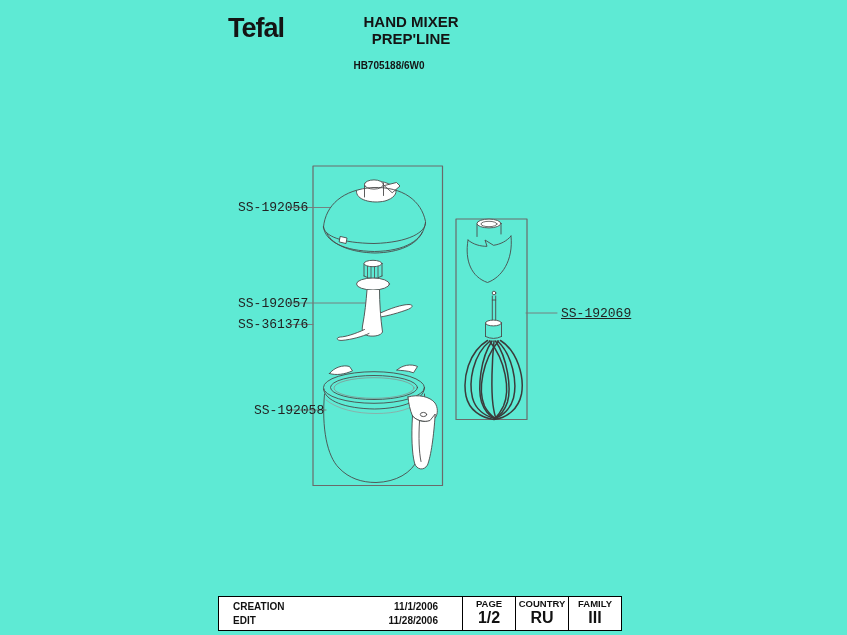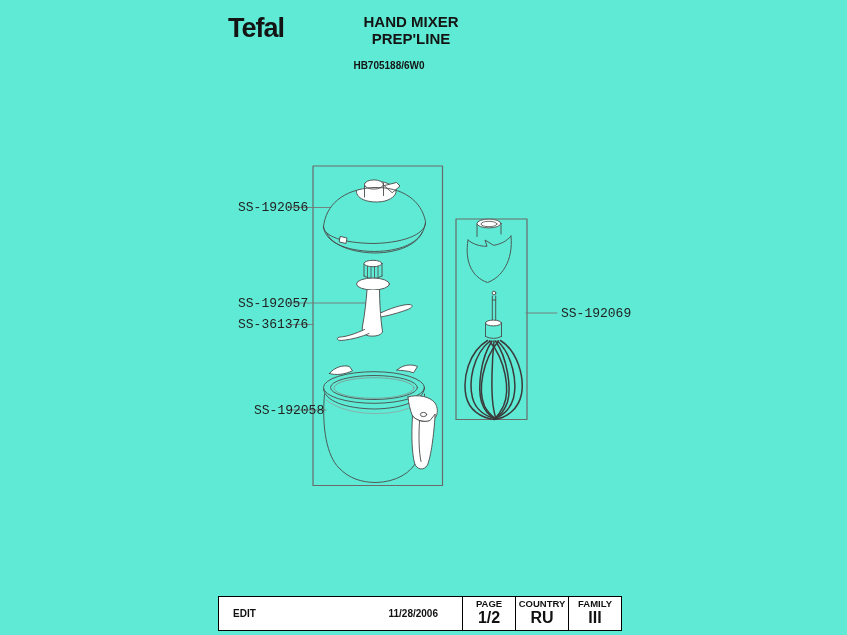--- a/index.html
+++ b/index.html
@@ -150,24 +150,28 @@
         <path d="M489.5 341 C505.5 360 510.5 390 503.5 406 C500.5 412 497.5 416 495 418.5"></path>
         <path d="M498.5 341 C482.5 360 477.5 390 484.5 406 C487.5 412 492 416 495 418.5"></path>
       </g>
     </g>
   </svg>
 
   <div class="abs part-label" style="left:238px;top:203px;">SS-192056</div>
   <div class="abs part-label" style="left:238px;top:298.5px;">SS-192057</div>
   <div class="abs part-label" style="left:238px;top:320px;">SS-361376</div>
   <div class="abs part-label" style="left:254px;top:405.5px;">SS-192058</div>
-  <div class="abs part-label" style="left:561px;top:308.5px;">SS-192069</div>
+  <div class="abs part-label" style="left:561px;top:308.5px;text-decoration:underline;">SS-192069</div>
 
   <div class="abs footer">
     <div class="f-col f-dates">
+      <div class="f-row">
+        <span>CREATION</span>
+        <span>11/1/2006</span>
+      </div>
       <div class="f-row">
         <span>EDIT</span>
         <span>11/28/2006</span>
       </div>
     </div>
     <div class="f-col f-cell">
       <span class="lbl">PAGE</span>
       <span class="val">1/2</span>
     </div>
     <div class="f-col f-cell">

